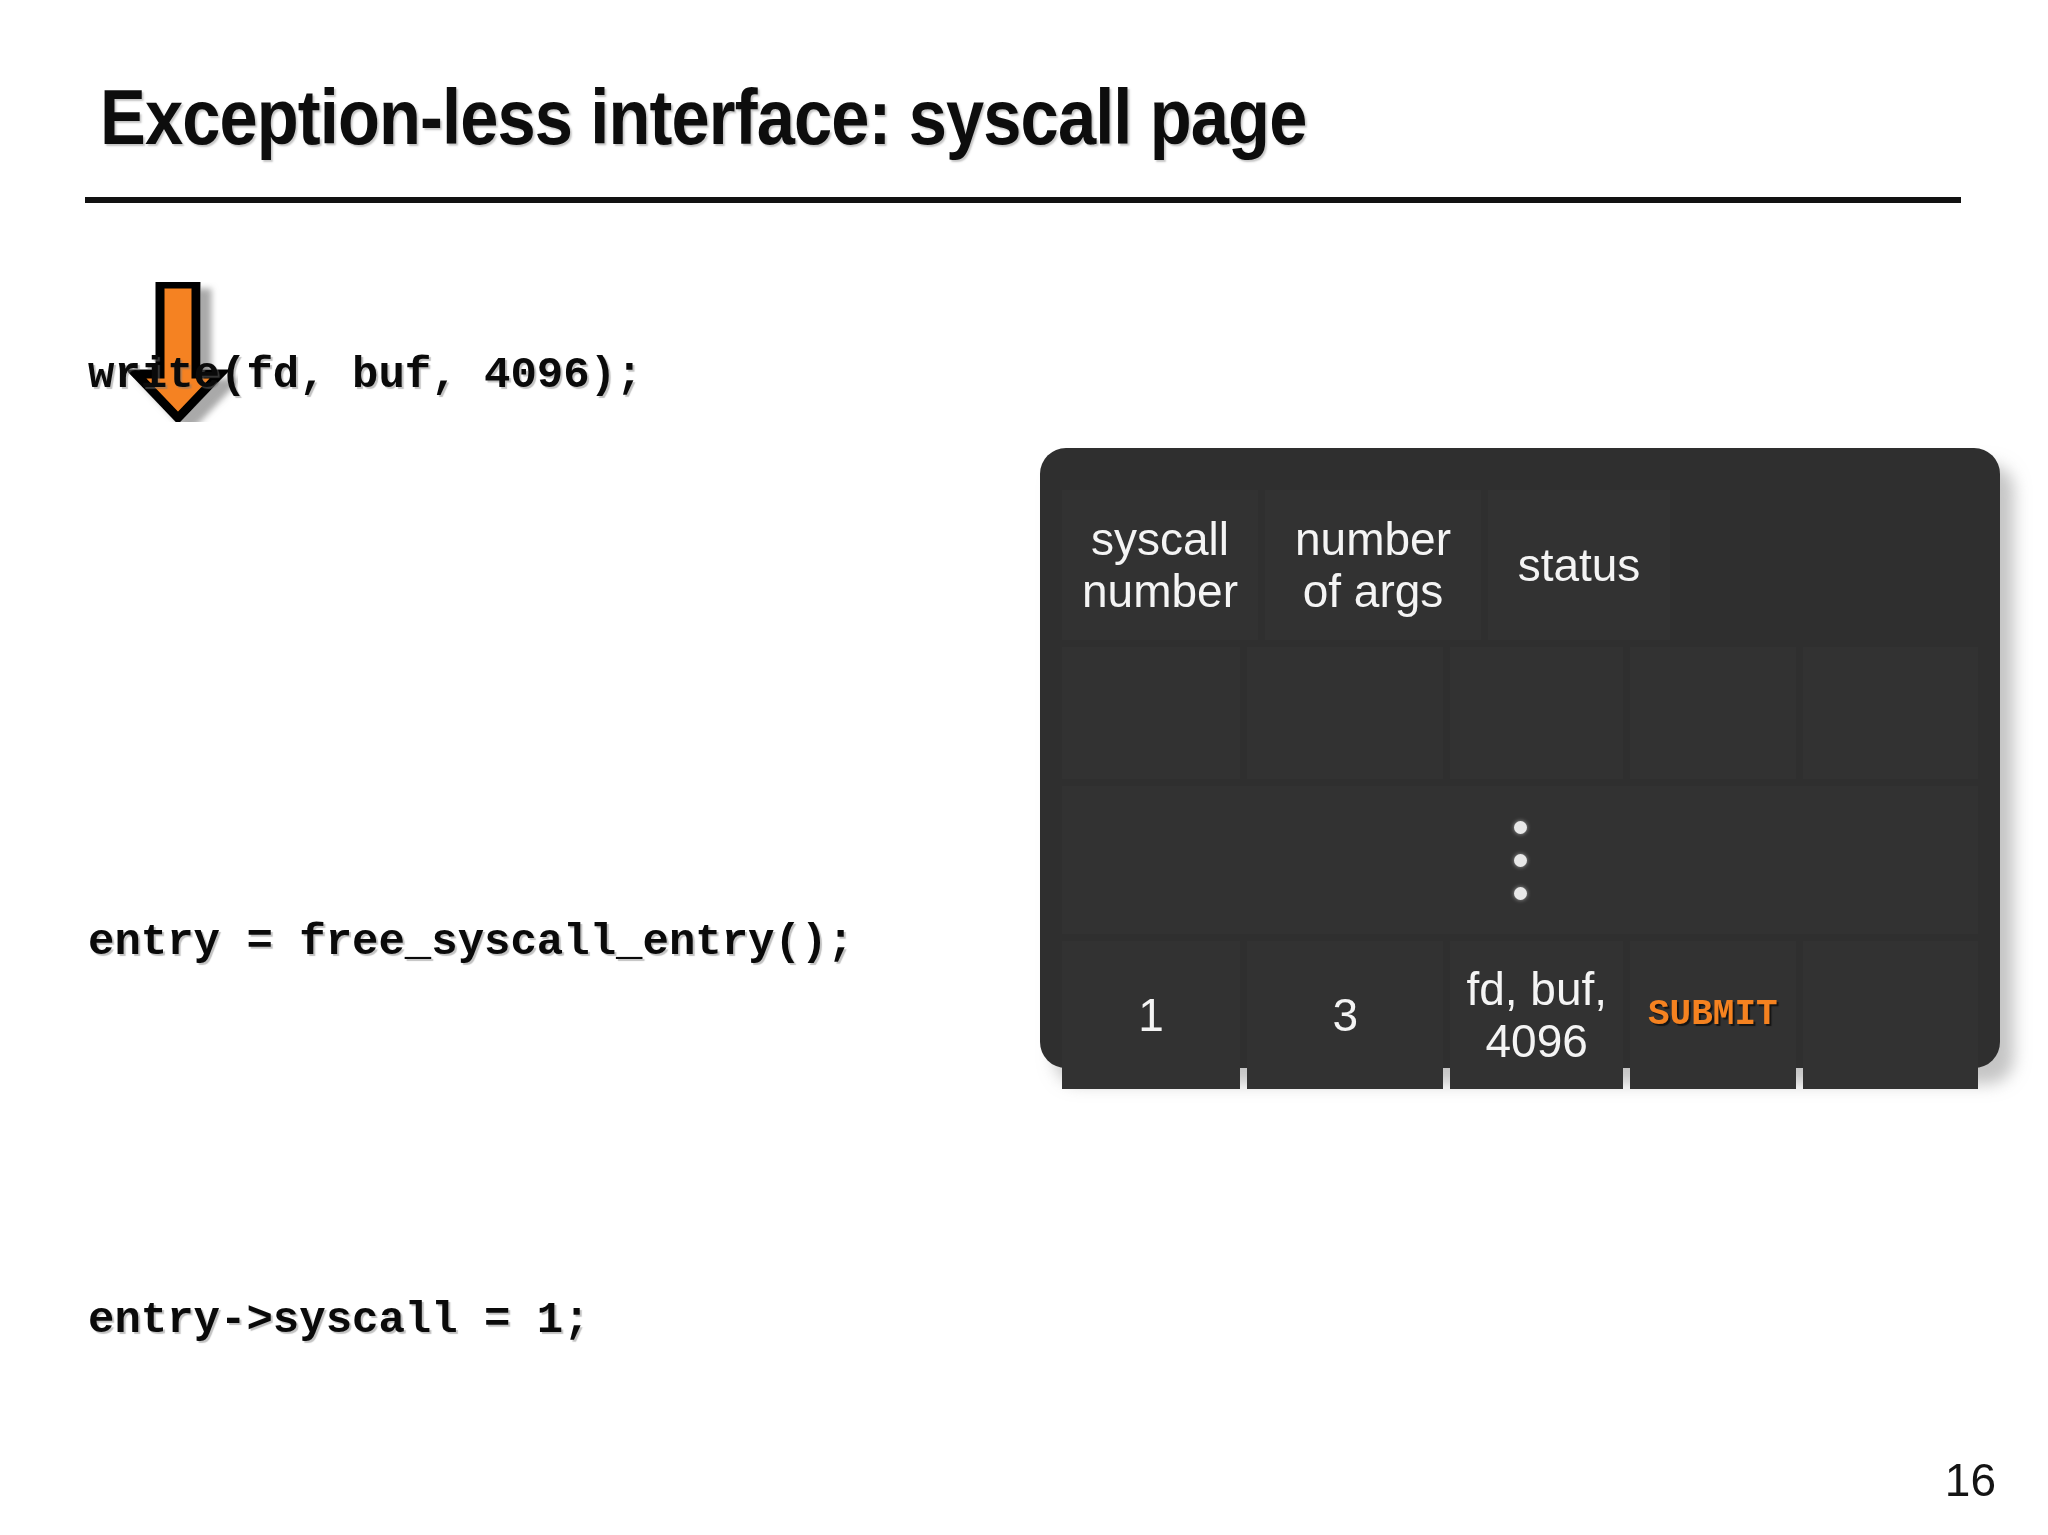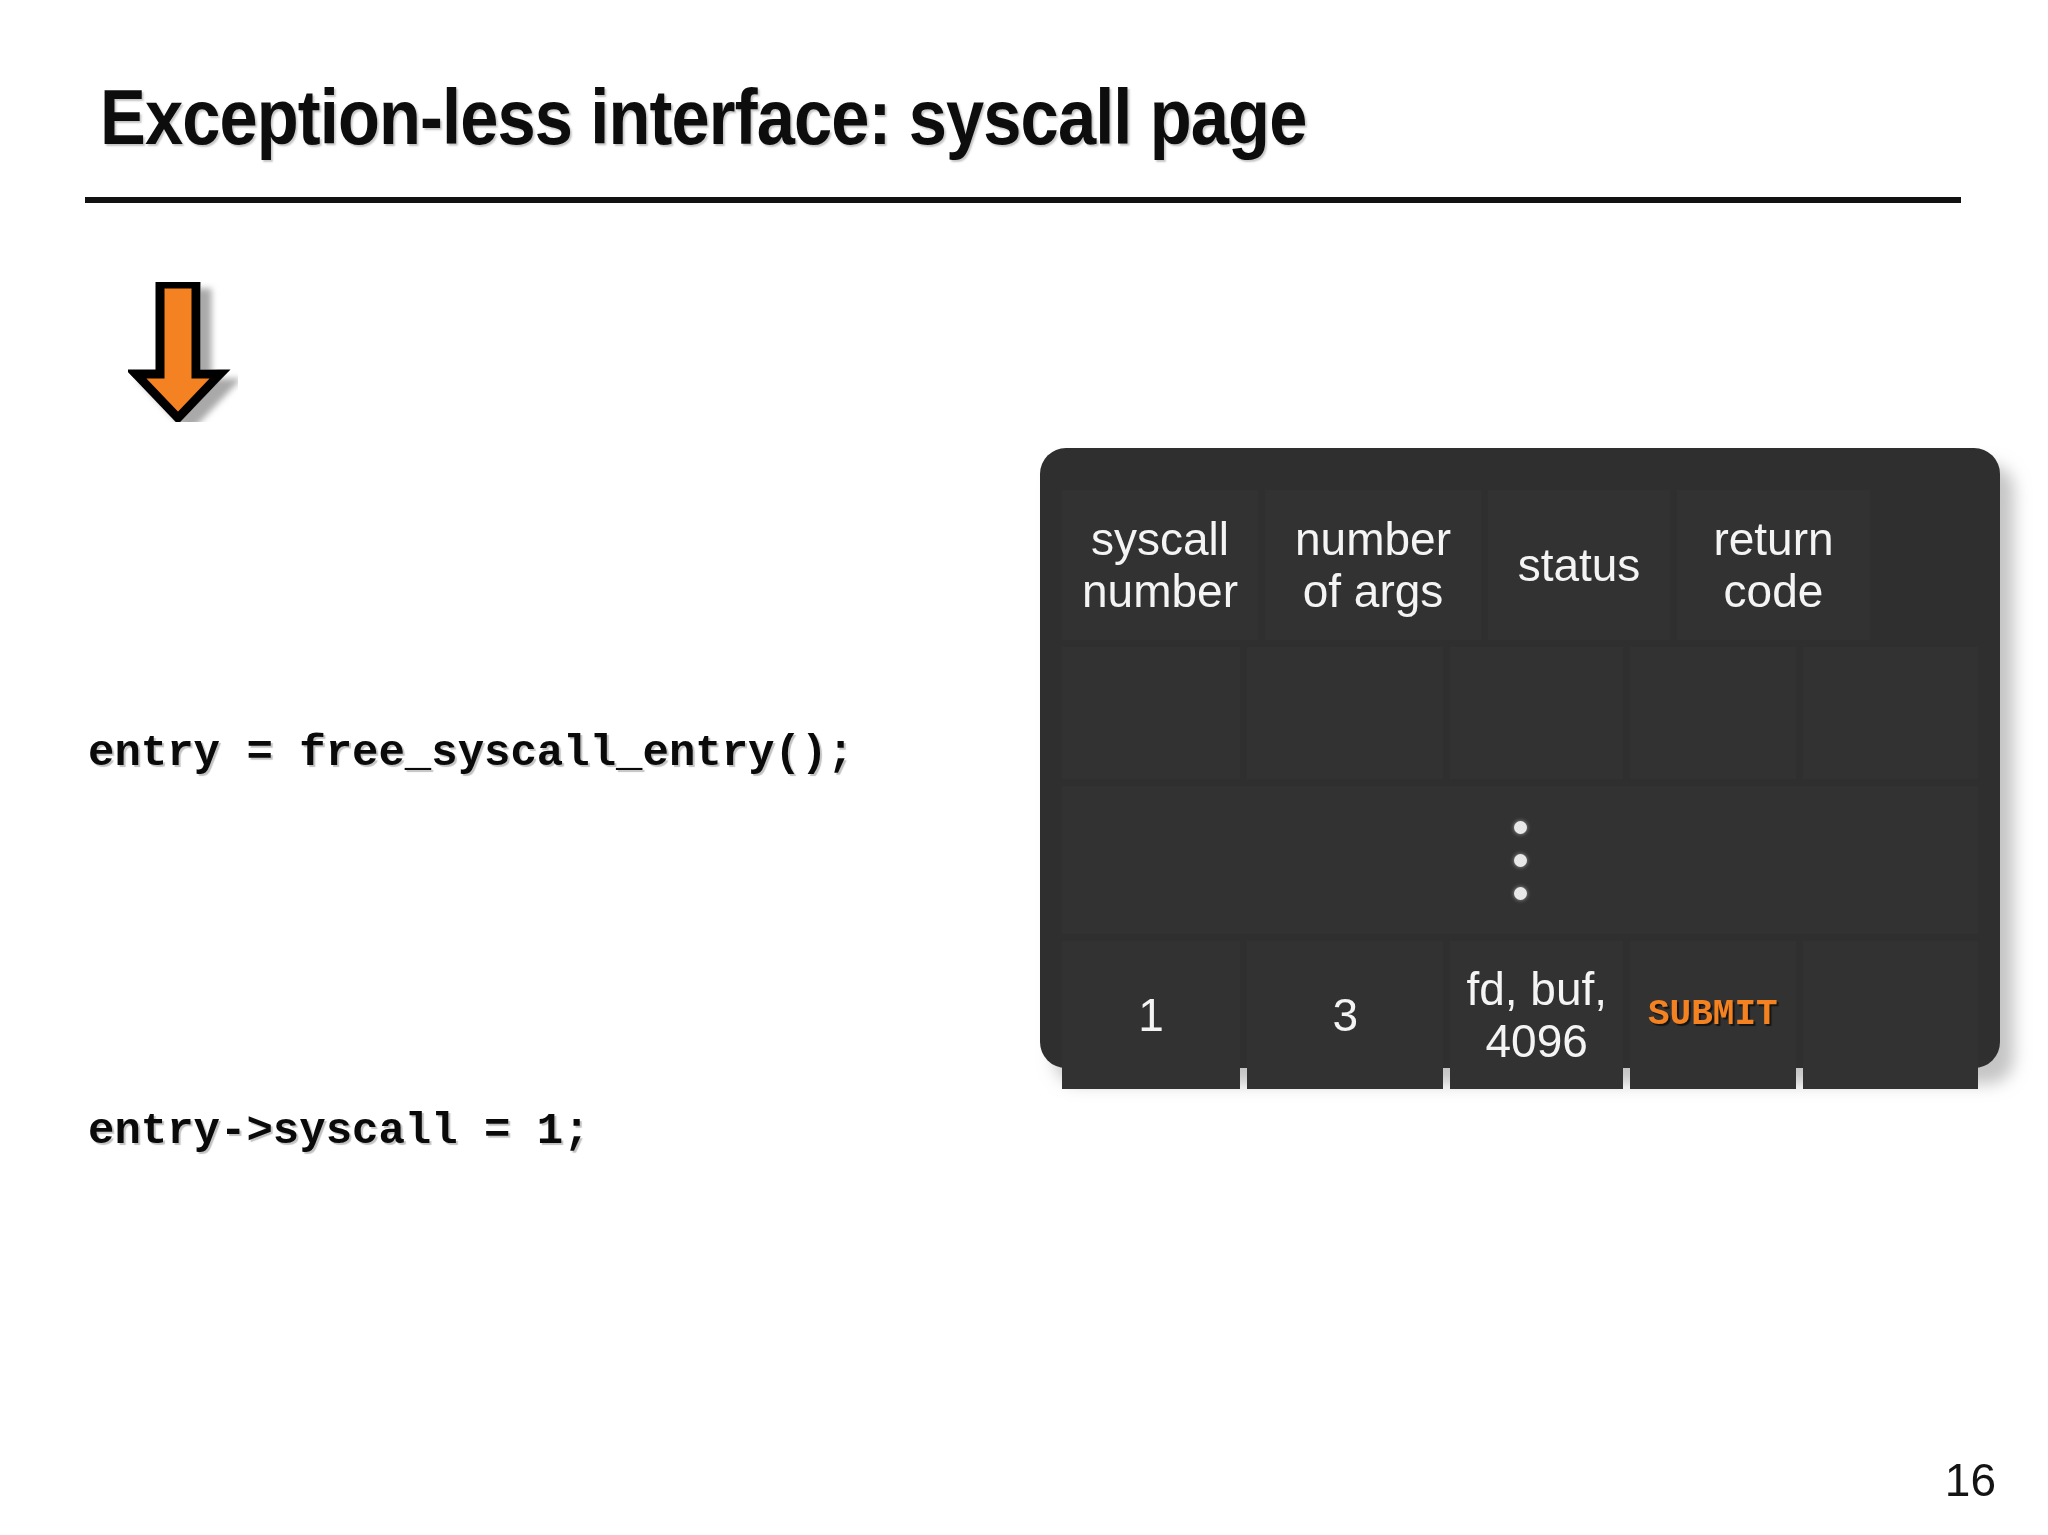--- a/index.html
+++ b/index.html
@@ -149,20 +149,21 @@
     color: #141414;
   }
 </style>
 </head>
 <body>
 
 <div class="slide-title">Exception-less interface: syscall page</div>
 <div class="title-rule"></div>
 
 <div class="code-block">
+  <div class="code-line"><span>write(fd, buf, 4096);</span></div>
   <div class="code-line blank"></div>
   <div class="code-line blank"></div>
   <div class="code-line"><span>entry = free_syscall_entry();</span></div>
   <div class="code-line blank"></div>
   <div class="code-line"><span>entry-&gt;syscall = 1;</span></div>
   
   
   
   
   
@@ -184,21 +185,20 @@
   </svg>
 </div>
 
 <div class="syscall-page">
   <div class="sp-grid">
 
     <div class="sp-row header-row">
       <div class="sp-cell col-0">syscall<br>number</div>
       <div class="sp-cell col-1">number<br>of args</div>
       <div class="sp-cell col-3">status</div>
-      <div class="sp-cell col-4">return<br>code</div>
     </div>
 
     <div class="sp-row empty-row">
       <div class="sp-cell col-0"></div>
       <div class="sp-cell col-1"></div>
       <div class="sp-cell col-2"></div>
       <div class="sp-cell col-3"></div>
       <div class="sp-cell col-4"></div>
     </div>
 

